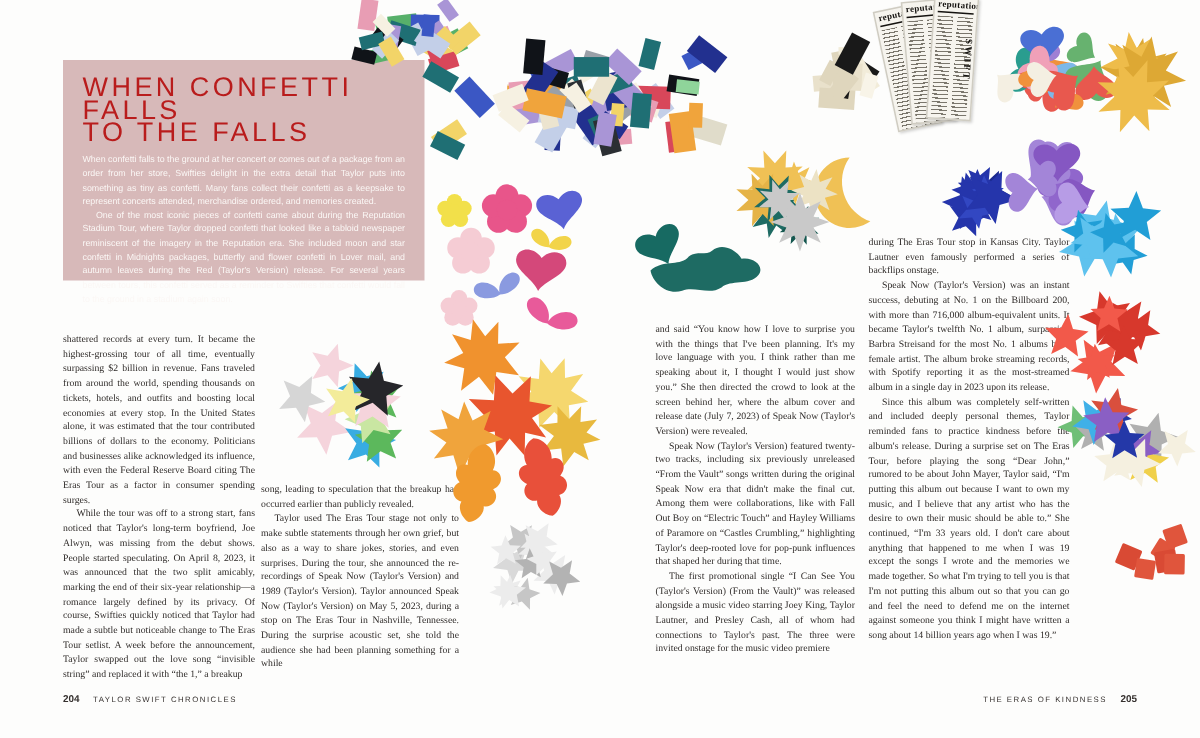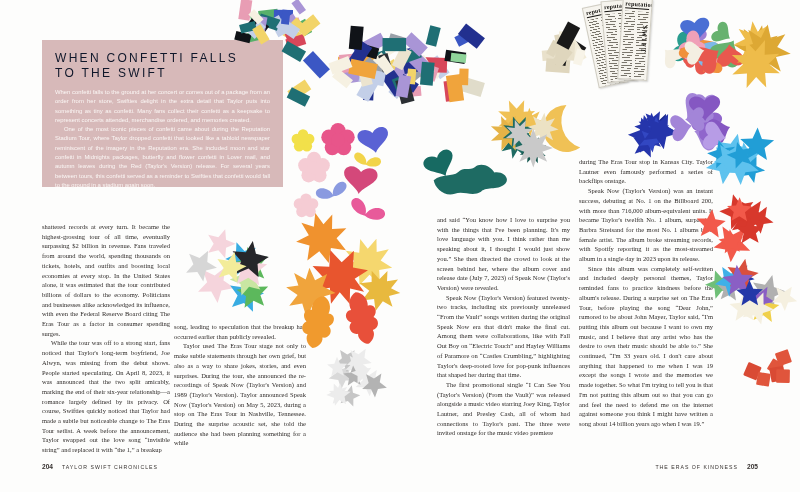--- a/index.html
+++ b/index.html
@@ -1,22 +1,22 @@
 <!DOCTYPE html>
 <html><head>
 <meta charset="utf-8">
 <style>
   html,body{margin:0;padding:0;background:#ffffff;}
   .spread{position:relative;width:800px;height:492px;background:#fdfdfc;overflow:hidden;
           font-family:"Liberation Serif",serif;color:#2e2a28;}
   
   .feature-box{position:absolute;left:42px;top:40px;width:241px;height:147px;
                background:#d7b9b9;box-sizing:border-box;padding:11px 13px;z-index:2;}
-  .feature-title{font-family:"Liberation Sans",sans-serif;font-size:12px;line-height:15px;
-                 letter-spacing:2.3px;color:#0f172a;font-weight:400;margin:0 0 7px 0;}
+  .feature-title{font-family:"Liberation Sans",sans-serif;font-size:18px;line-height:15px;
+                 letter-spacing:2.3px;color:#b91c1c;font-weight:400;margin:0 0 7px 0;}
   .feature-box p{font-family:"Liberation Sans",sans-serif;font-size:5.9px;line-height:9.3px;
                  color:#fbf7f5;margin:0;text-align:justify;}
   .feature-box p.indent{text-indent:9px;}
   
   .col{position:absolute;font-size:6.5px;line-height:9.7px;text-align:justify;z-index:1;}
   .col p{margin:0;}
   .col p.indent{text-indent:9px;}
   #col-l1{left:42px;top:222px;width:128px;}
   #col-l2{left:174px;top:322px;width:132px;}
   #col-r1{left:437px;top:215px;width:133px;}
@@ -49,21 +49,21 @@
             font-family:"Liberation Serif",serif;font-weight:700;font-size:6.5px;
             letter-spacing:1.5px;color:#14120f;}
 </style>
 </head>
 <body>
 
 <div class="spread">
 
   <div class="feature-box">
     <h1 class="feature-title"><span>WHEN CONFETTI FALLS</span><br>
-      <span>TO THE SWIFT</span></h1>
+      <span>TO THE FALLS</span></h1>
     <p>When confetti falls to the ground at her concert or comes out of a package from an order from her store, Swifties delight in the extra detail that Taylor puts into something as tiny as confetti. Many fans collect their confetti as a keepsake to represent concerts attended, merchandise ordered, and memories created.</p>
     <p class="indent">One of the most iconic pieces of confetti came about during the Reputation Stadium Tour, where Taylor dropped confetti that looked like a tabloid newspaper reminiscent of the imagery in the Reputation era. She included moon and star confetti in Midnights packages, butterfly and flower confetti in Lover mail, and autumn leaves during the Red (Taylor's Version) release. For several years between tours, this confetti served as a reminder to Swifties that confetti would fall to the ground in a stadium again soon.</p>
   </div>
 
   <div class="col" id="col-l1">
     <p>shattered records at every turn. It became the highest-grossing tour of all time, eventually surpassing $2 billion in revenue. Fans traveled from around the world, spending thousands on tickets, hotels, and outfits and boosting local economies at every stop. In the United States alone, it was estimated that the tour contributed billions of dollars to the economy. Politicians and businesses alike acknowledged its influence, with even the Federal Reserve Board citing The Eras Tour as a factor in consumer spending surges.</p>
     <p class="indent">While the tour was off to a strong start, fans noticed that Taylor's long-term boyfriend, Joe Alwyn, was missing from the debut shows. People started speculating. On April 8, 2023, it was announced that the two split amicably, marking the end of their six-year relationship—a romance largely defined by its privacy. Of course, Swifties quickly noticed that Taylor had made a subtle but noticeable change to The Eras Tour setlist. A week before the announcement, Taylor swapped out the love song “invisible string” and replaced it with “the 1,” a breakup</p>
   </div>
   <div class="col" id="col-l2">
     <p>song, leading to speculation that the breakup had occurred earlier than publicly revealed.</p>

